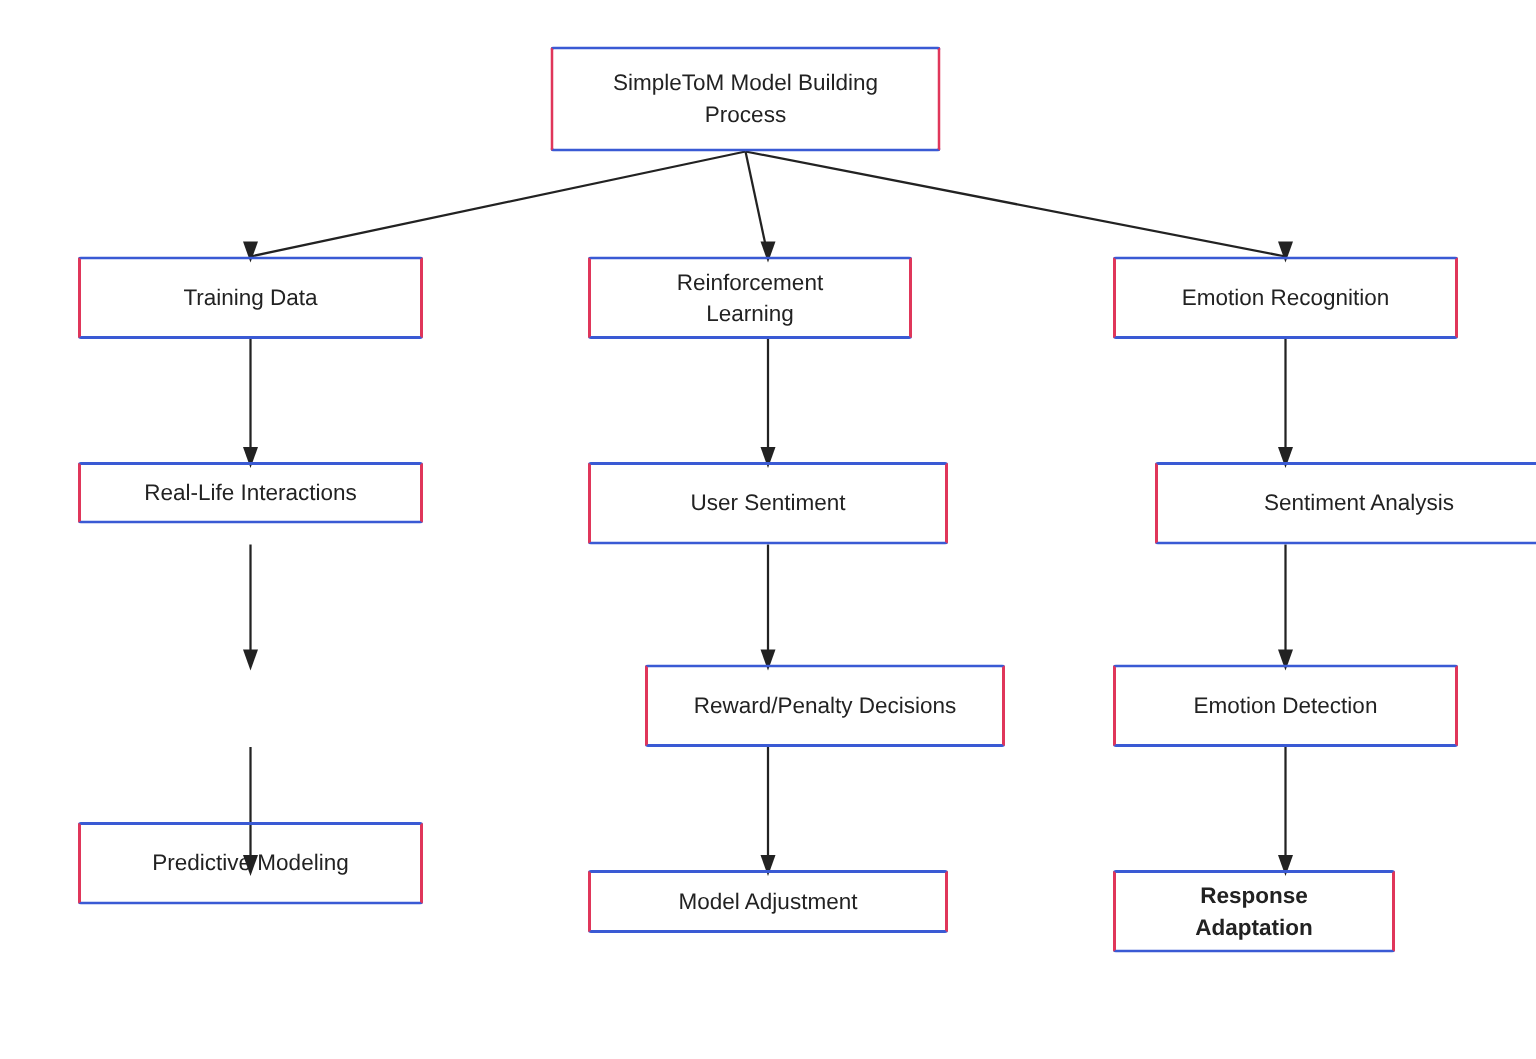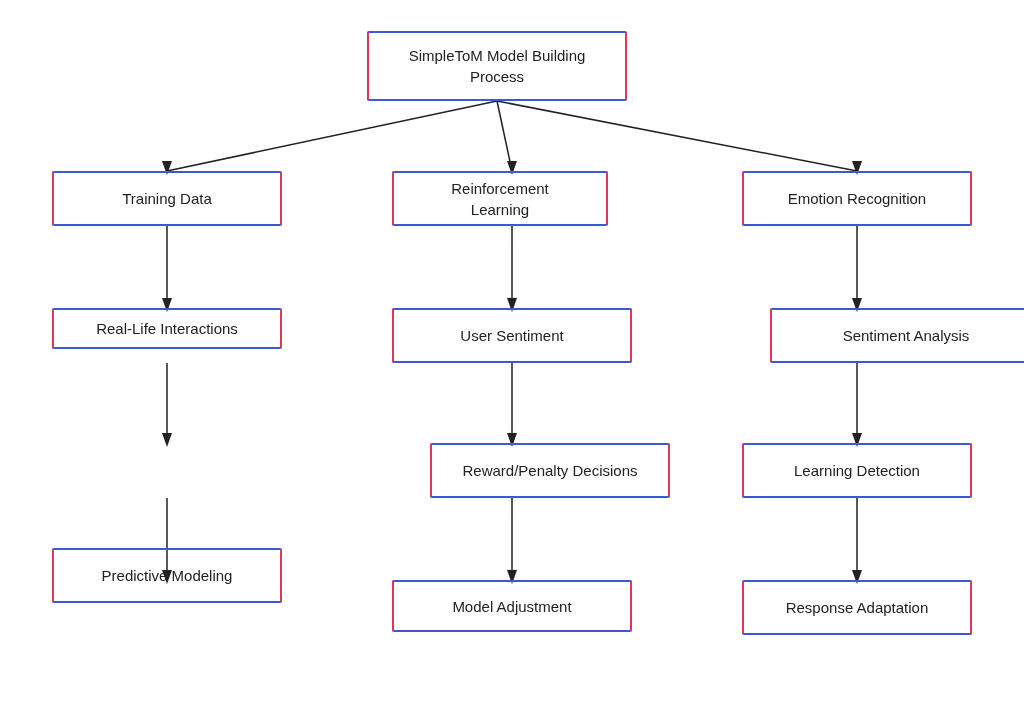--- a/index.html
+++ b/index.html
@@ -113,29 +113,29 @@
 
   <div class="node node-box" style="left:370px; top:158px; width:216px; height:55px;">
     <span>Reinforcement Learning</span>
   </div>
   <div class="node node-box" style="left:370px; top:295px; width:240px; height:55px;">
     <span>User Sentiment</span>
   </div>
   <div class="node node-box" style="left:364px; top:430px; width:240px; height:55px;margin-left:44px;">
     <span>Reward/Penalty Decisions</span>
   </div>
-  <div class="node node-box" style="left:370px; top:567px; width:240px; height:52px;">
+  <div class="node node-box" style="left:370px; top:567px; width:240px; height:42px;">
     <span>Model Adjustment</span>
   </div>
 
   <div class="node node-box" style="left:720px; top:158px; width:230px; height:55px;">
     <span>Emotion Recognition</span>
   </div>
   <div class="node node-box" style="left:748px; top:295px; width:272px; height:55px;">
     <span>Sentiment Analysis</span>
   </div>
   <div class="node node-box" style="left:720px; top:430px; width:230px; height:55px;">
-    <span>Learning Detection</span>
+    <span>Emotion Detection</span>
   </div>
-  <div class="node node-box" style="left:720px; top:567px; width:230px; height:55px;">
+  <div class="node node-box" style="left:720px; top:567px; width:188px; height:55px;font-weight:bold;">
     <span>Response Adaptation</span>
   </div>
 </div>
 
 </body></html>

